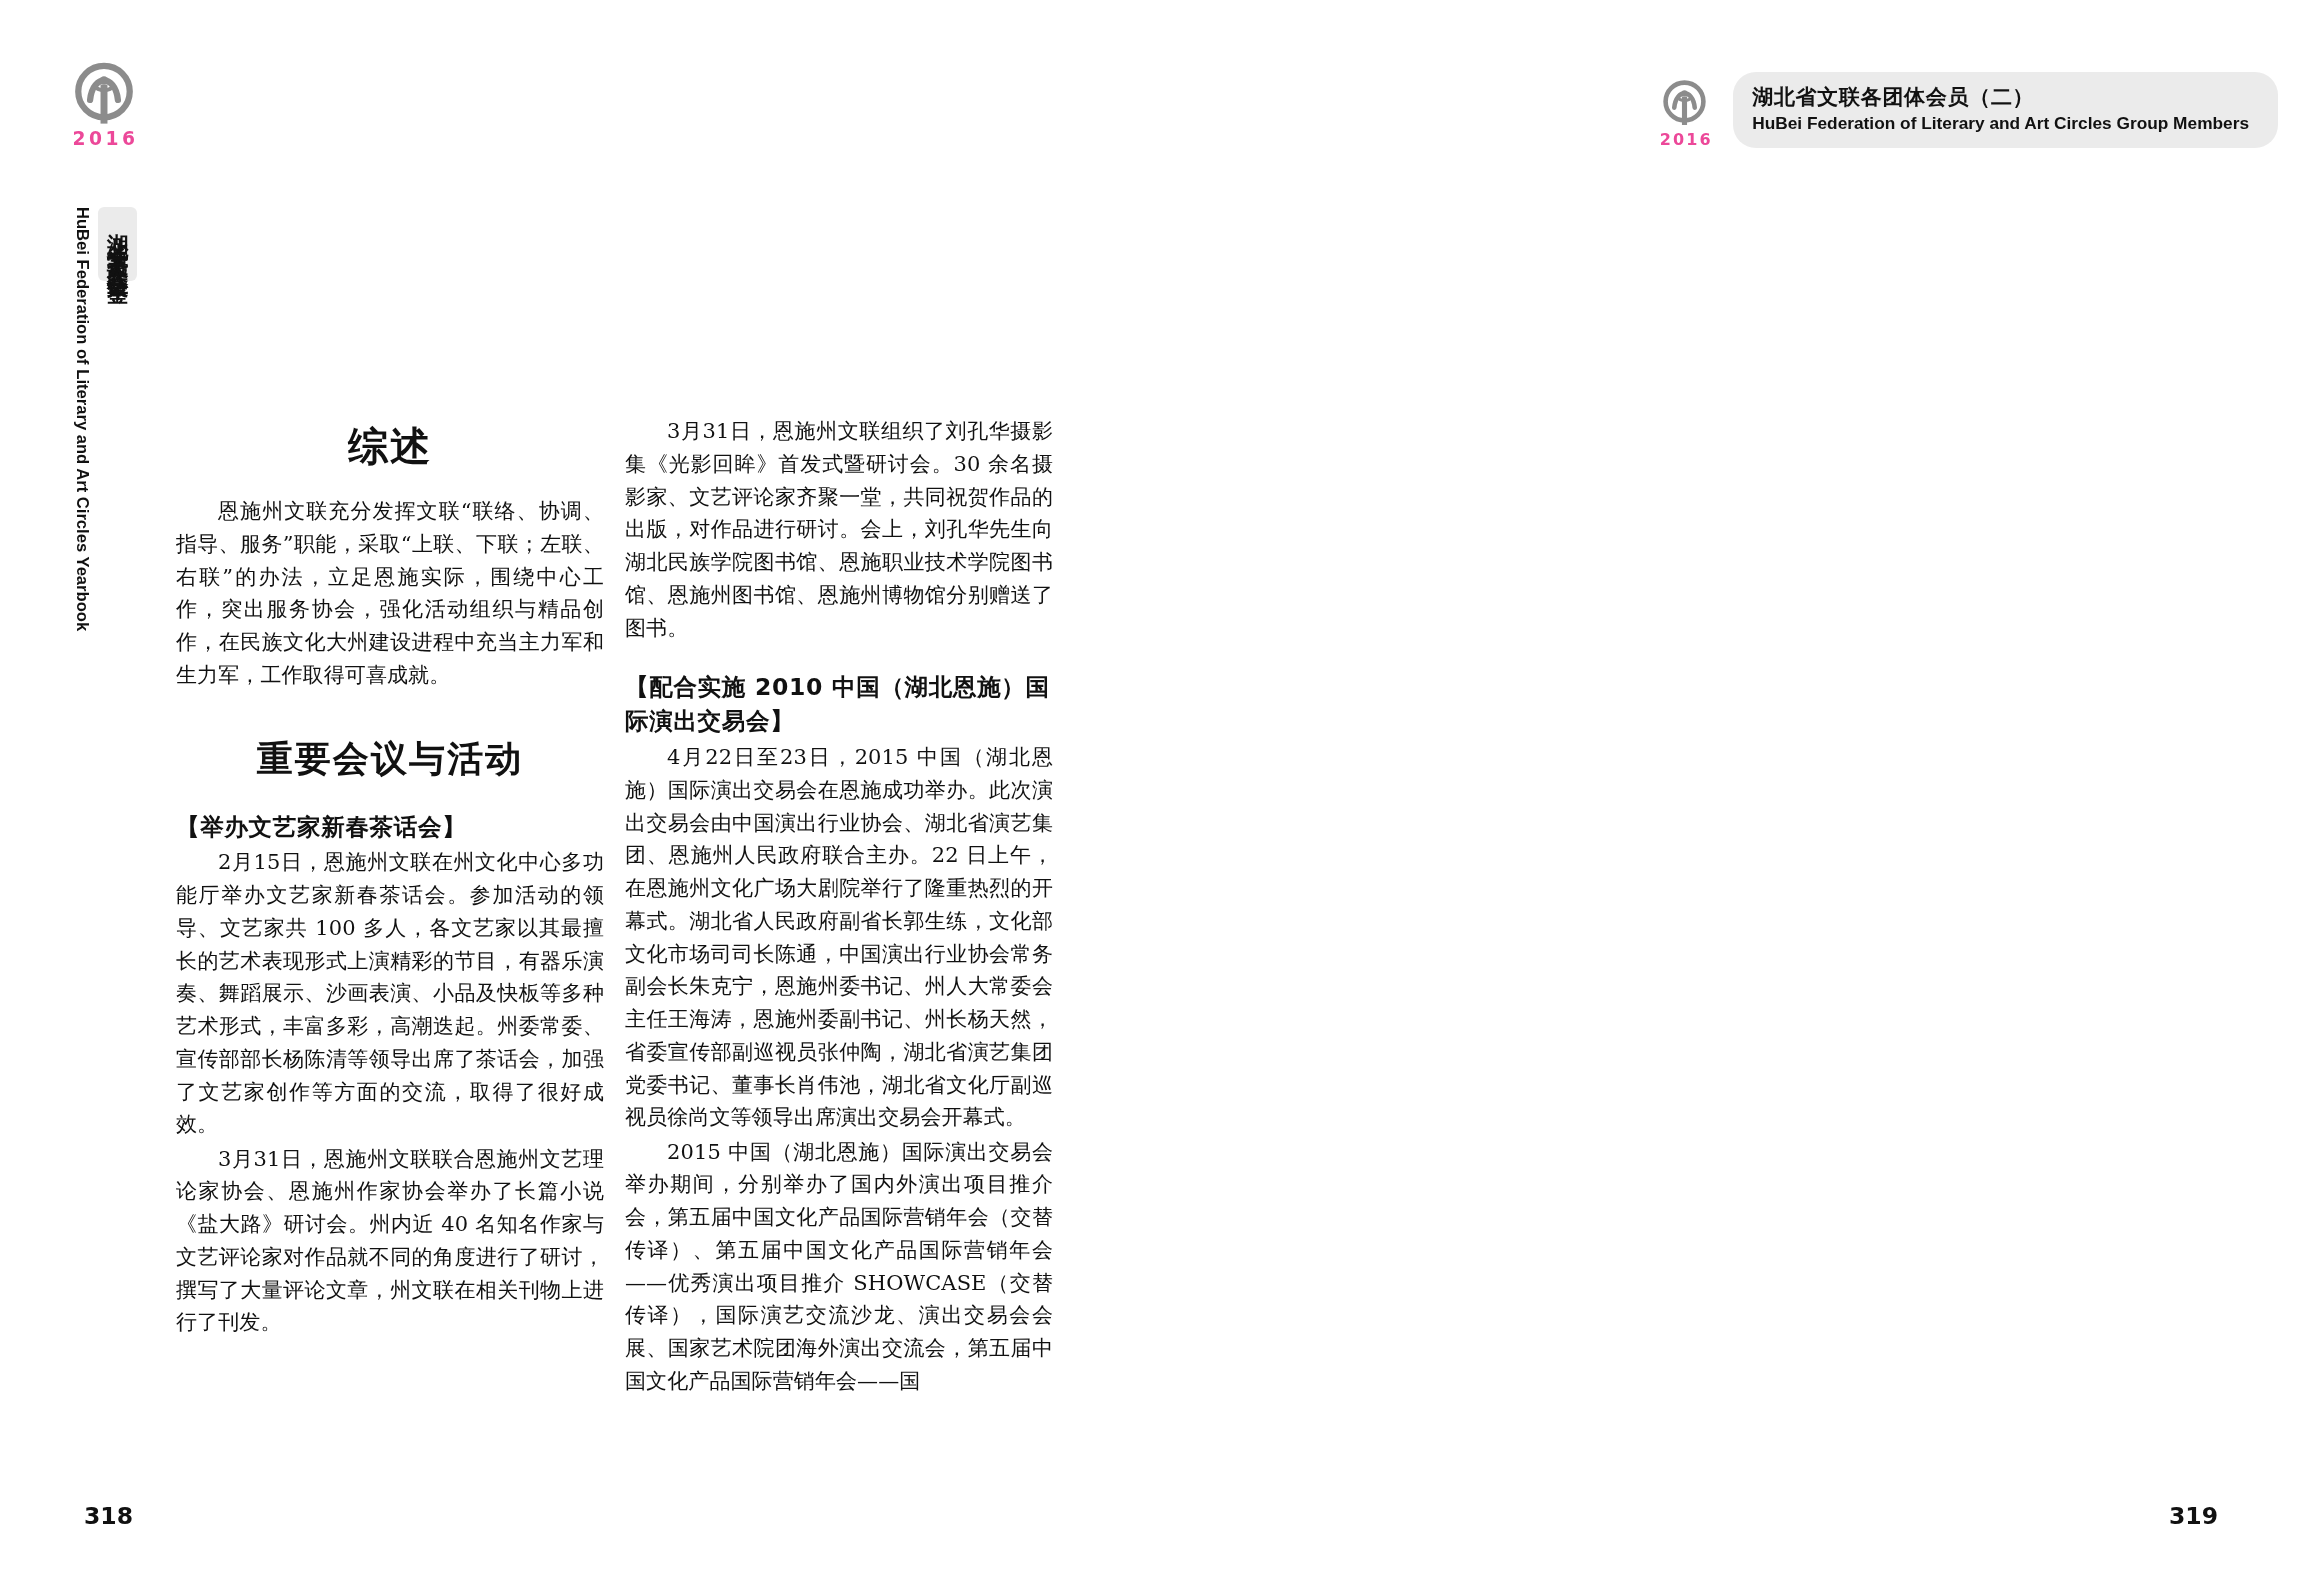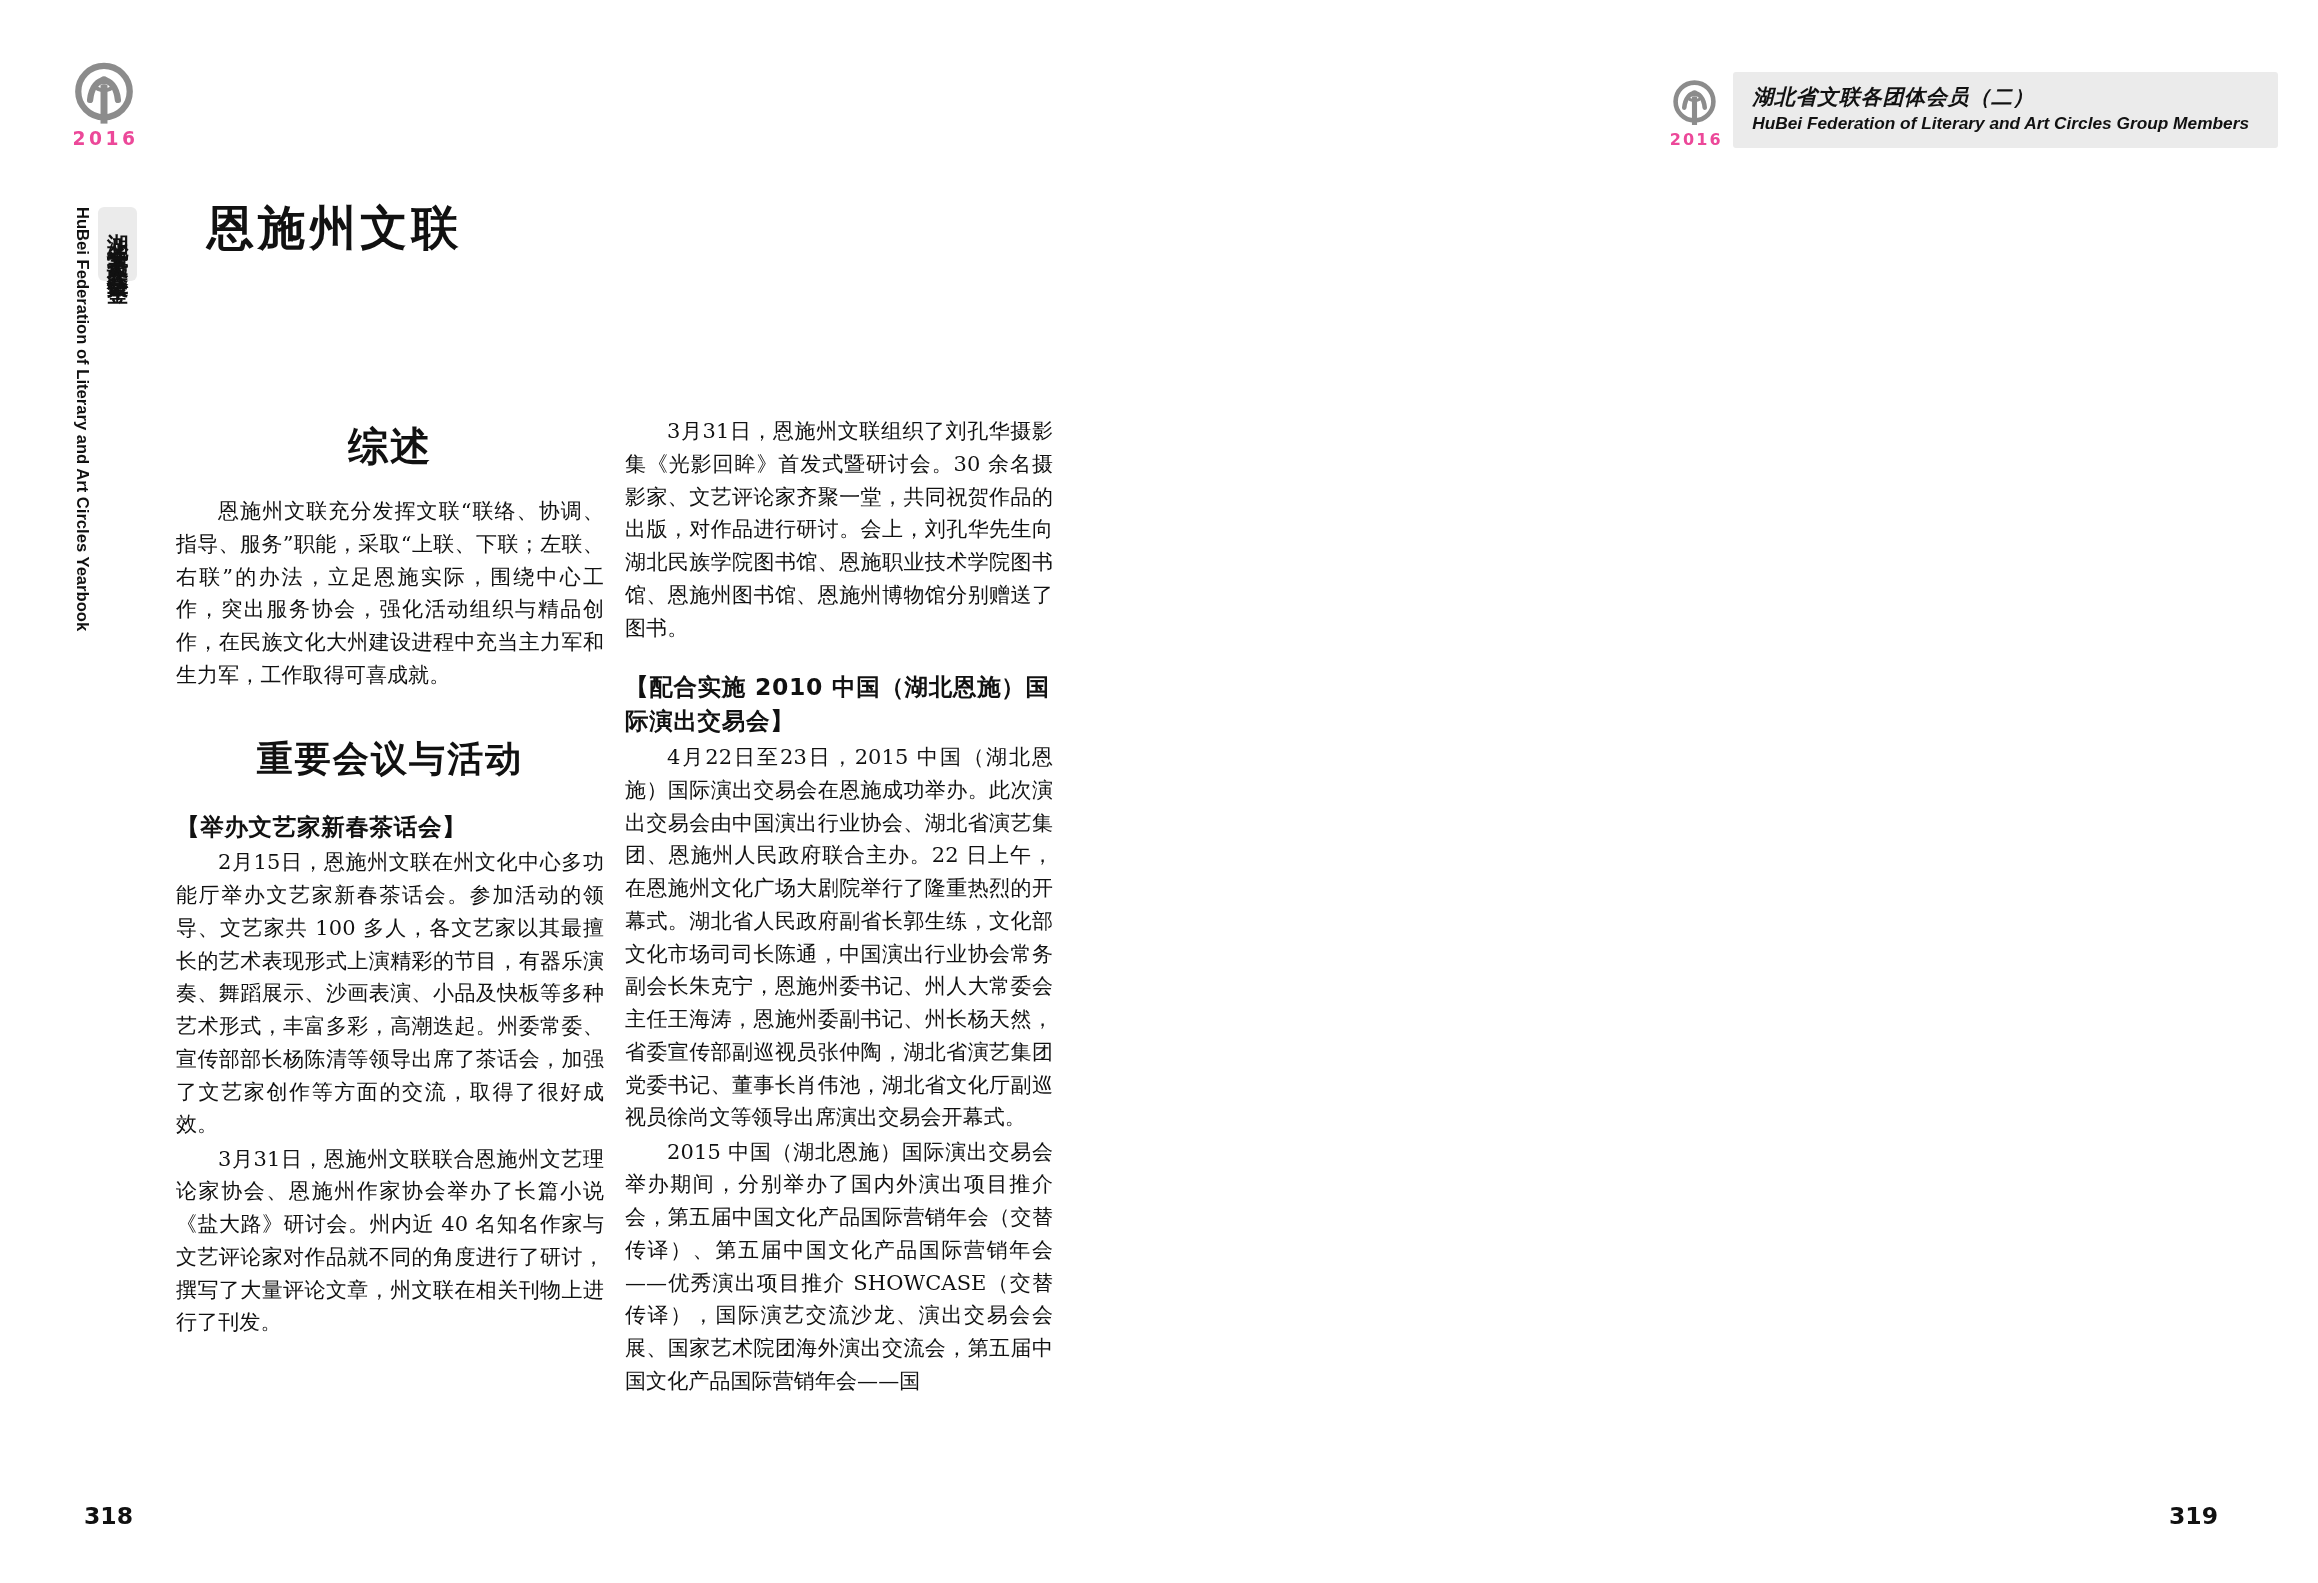--- a/index.html
+++ b/index.html
@@ -80,28 +80,27 @@
     right: 41px;
     top: 66px;
     display: flex;
     align-items: center;
     height: 88px;
   }
   .rhead-mark { text-align: center; margin-right: 4.1px; position: relative; top: 4.1px; }
   .rhead-mark .emblem-year { font-size: 16px; letter-spacing: 2.1px; margin-top: 1.4px; }
   .rhead-band {
     background: #ebebeb;
-    border-radius: 3px;
+    border-radius: 23px;
     padding: 8.3px 29px 9.7px 19.4px;
-    margin-left: 6px;
+    margin-left: 16px;
     min-height: 59px;
     display: flex;
     flex-direction: column;
     justify-content: center;
-    font-style: italic;
   }
   .rhead-cn {
     font-family: "DejaVu Serif", serif;
     font-weight: bold;
     font-size: 21px;
     letter-spacing: 0.7px;
     color: #111;
     line-height: 1.25;
   }
   .rhead-en {
@@ -200,21 +199,20 @@
         </svg>
       </div>
       <div class="emblem-year">2016</div>
     </div>
 
     <div class="vrun">
       <div class="vrun-cn">湖北省文学艺术界联合会年鉴</div>
       <div class="vrun-en">HuBei Federation of Literary and Art Circles Yearbook</div>
     </div>
 
-    <div class="art-title">恩施州文联</div>
 
     <div class="col col-1">
       <div class="sec-head">综述</div>
       <p class="body">恩施州文联充分发挥文联“联络、协调、指导、服务”职能，采取“上联、下联；左联、右联”的办法，立足恩施实际，围绕中心工作，突出服务协会，强化活动组织与精品创作，在民族文化大州建设进程中充当主力军和生力军，工作取得可喜成就。</p>
 
       <div class="sec-head big">重要会议与活动</div>
 
       <div class="sub-head">【举办文艺家新春茶话会】</div>
       <p class="body">2月15日，恩施州文联在州文化中心多功能厅举办文艺家新春茶话会。参加活动的领导、文艺家共 100 多人，各文艺家以其最擅长的艺术表现形式上演精彩的节目，有器乐演奏、舞蹈展示、沙画表演、小品及快板等多种艺术形式，丰富多彩，高潮迭起。州委常委、宣传部部长杨陈清等领导出席了茶话会，加强了文艺家创作等方面的交流，取得了很好成效。</p>
 

